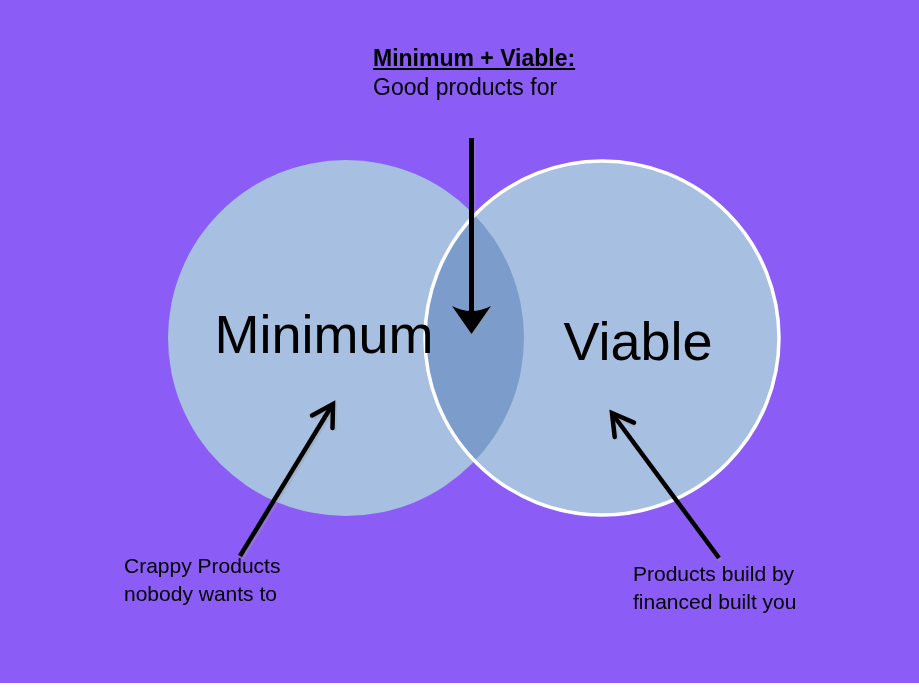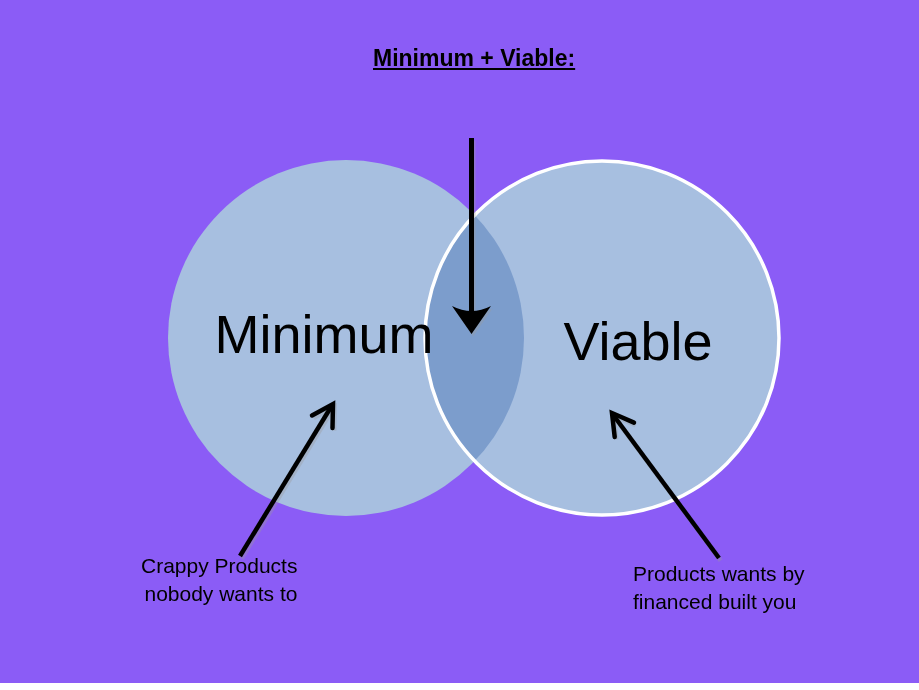--- a/index.html
+++ b/index.html
@@ -16,21 +16,21 @@
   .circle-outline{fill:none;stroke:#ffffff;stroke-width:3.5;}
   .txt{position:absolute;white-space:nowrap;}
   .ann{font-size:23px;line-height:29px;}
   .ann-sm{font-size:21px;line-height:28px;}
   .ann .heading{font-weight:bold;text-decoration:underline;}
   .circle-label{
     position:absolute;font-size:54px;line-height:1;
     transform:translate(-50%,-50%);
   }
   .top-ann{left:373px;top:44px;}
-  .left-ann{left:141px;top:552px;text-align:right;}
+  .left-ann{left:124px;top:552px;}
   .right-ann{left:633px;top:560px;}
   .min-label{left:324px;top:334px;}
   .via-label{left:626px;top:341px;margin-left:12px;}
 </style>
 </head>
 <body>
 
 <div class="stage">
 
   <svg width="919" height="690" viewBox="0 0 919 690">
@@ -67,28 +67,29 @@
     </g>
 
     <g>
       <path class="arrow-line" d="M719,558 L614,416" stroke-width="4.5" stroke="#000000"></path>
       <path class="arrow-head-open" d="M614.7,436.9 L612,413 L634,422.6" stroke-width="4.5" stroke="#000000"></path>
     </g>
   </svg>
 
   <div class="txt ann top-ann">
     <div class="heading">Minimum + Viable:</div>
+    <div>Good products for</div>
   </div>
 
   <div class="circle-label min-label">Minimum</div>
   <div class="circle-label via-label">Viable</div>
 
   <div class="txt ann-sm left-ann">
     <div>Crappy Products</div>
     <div>nobody wants to</div>
   </div>
 
   <div class="txt ann-sm right-ann">
-    <div>Products wants by</div>
+    <div>Products build by</div>
     <div>financed built you</div>
   </div>
 
 </div>
 
 </body></html>

